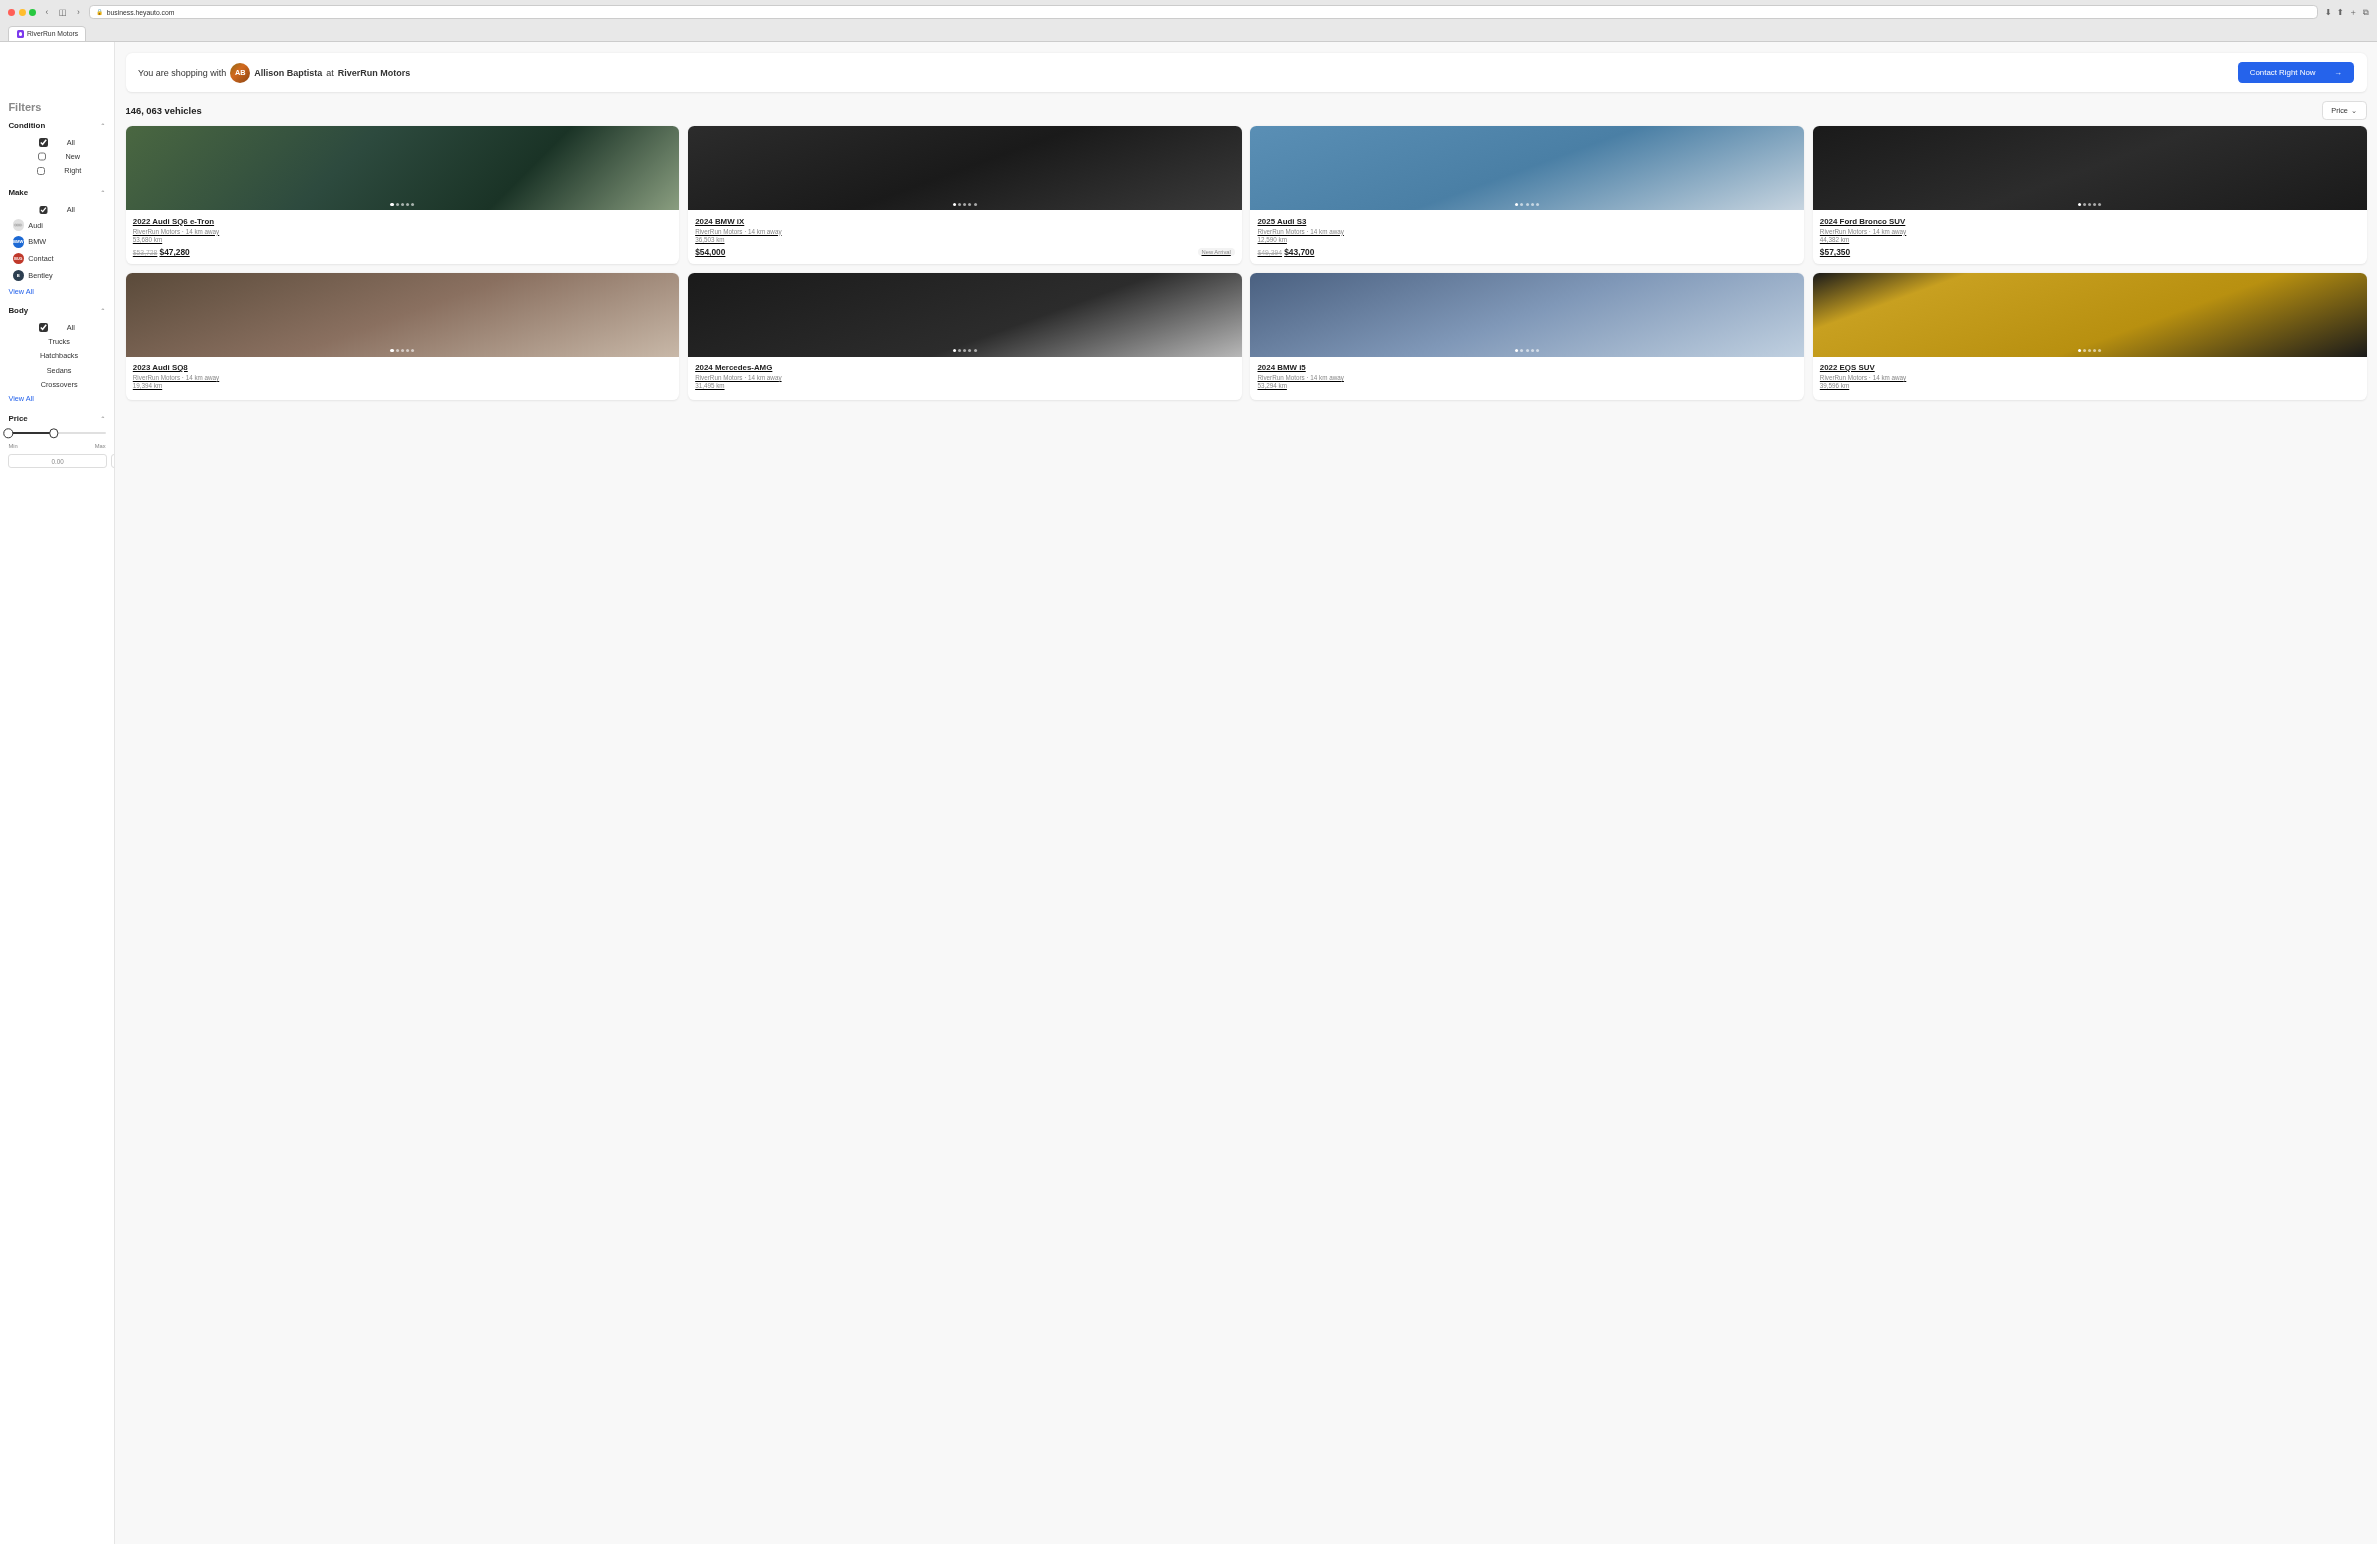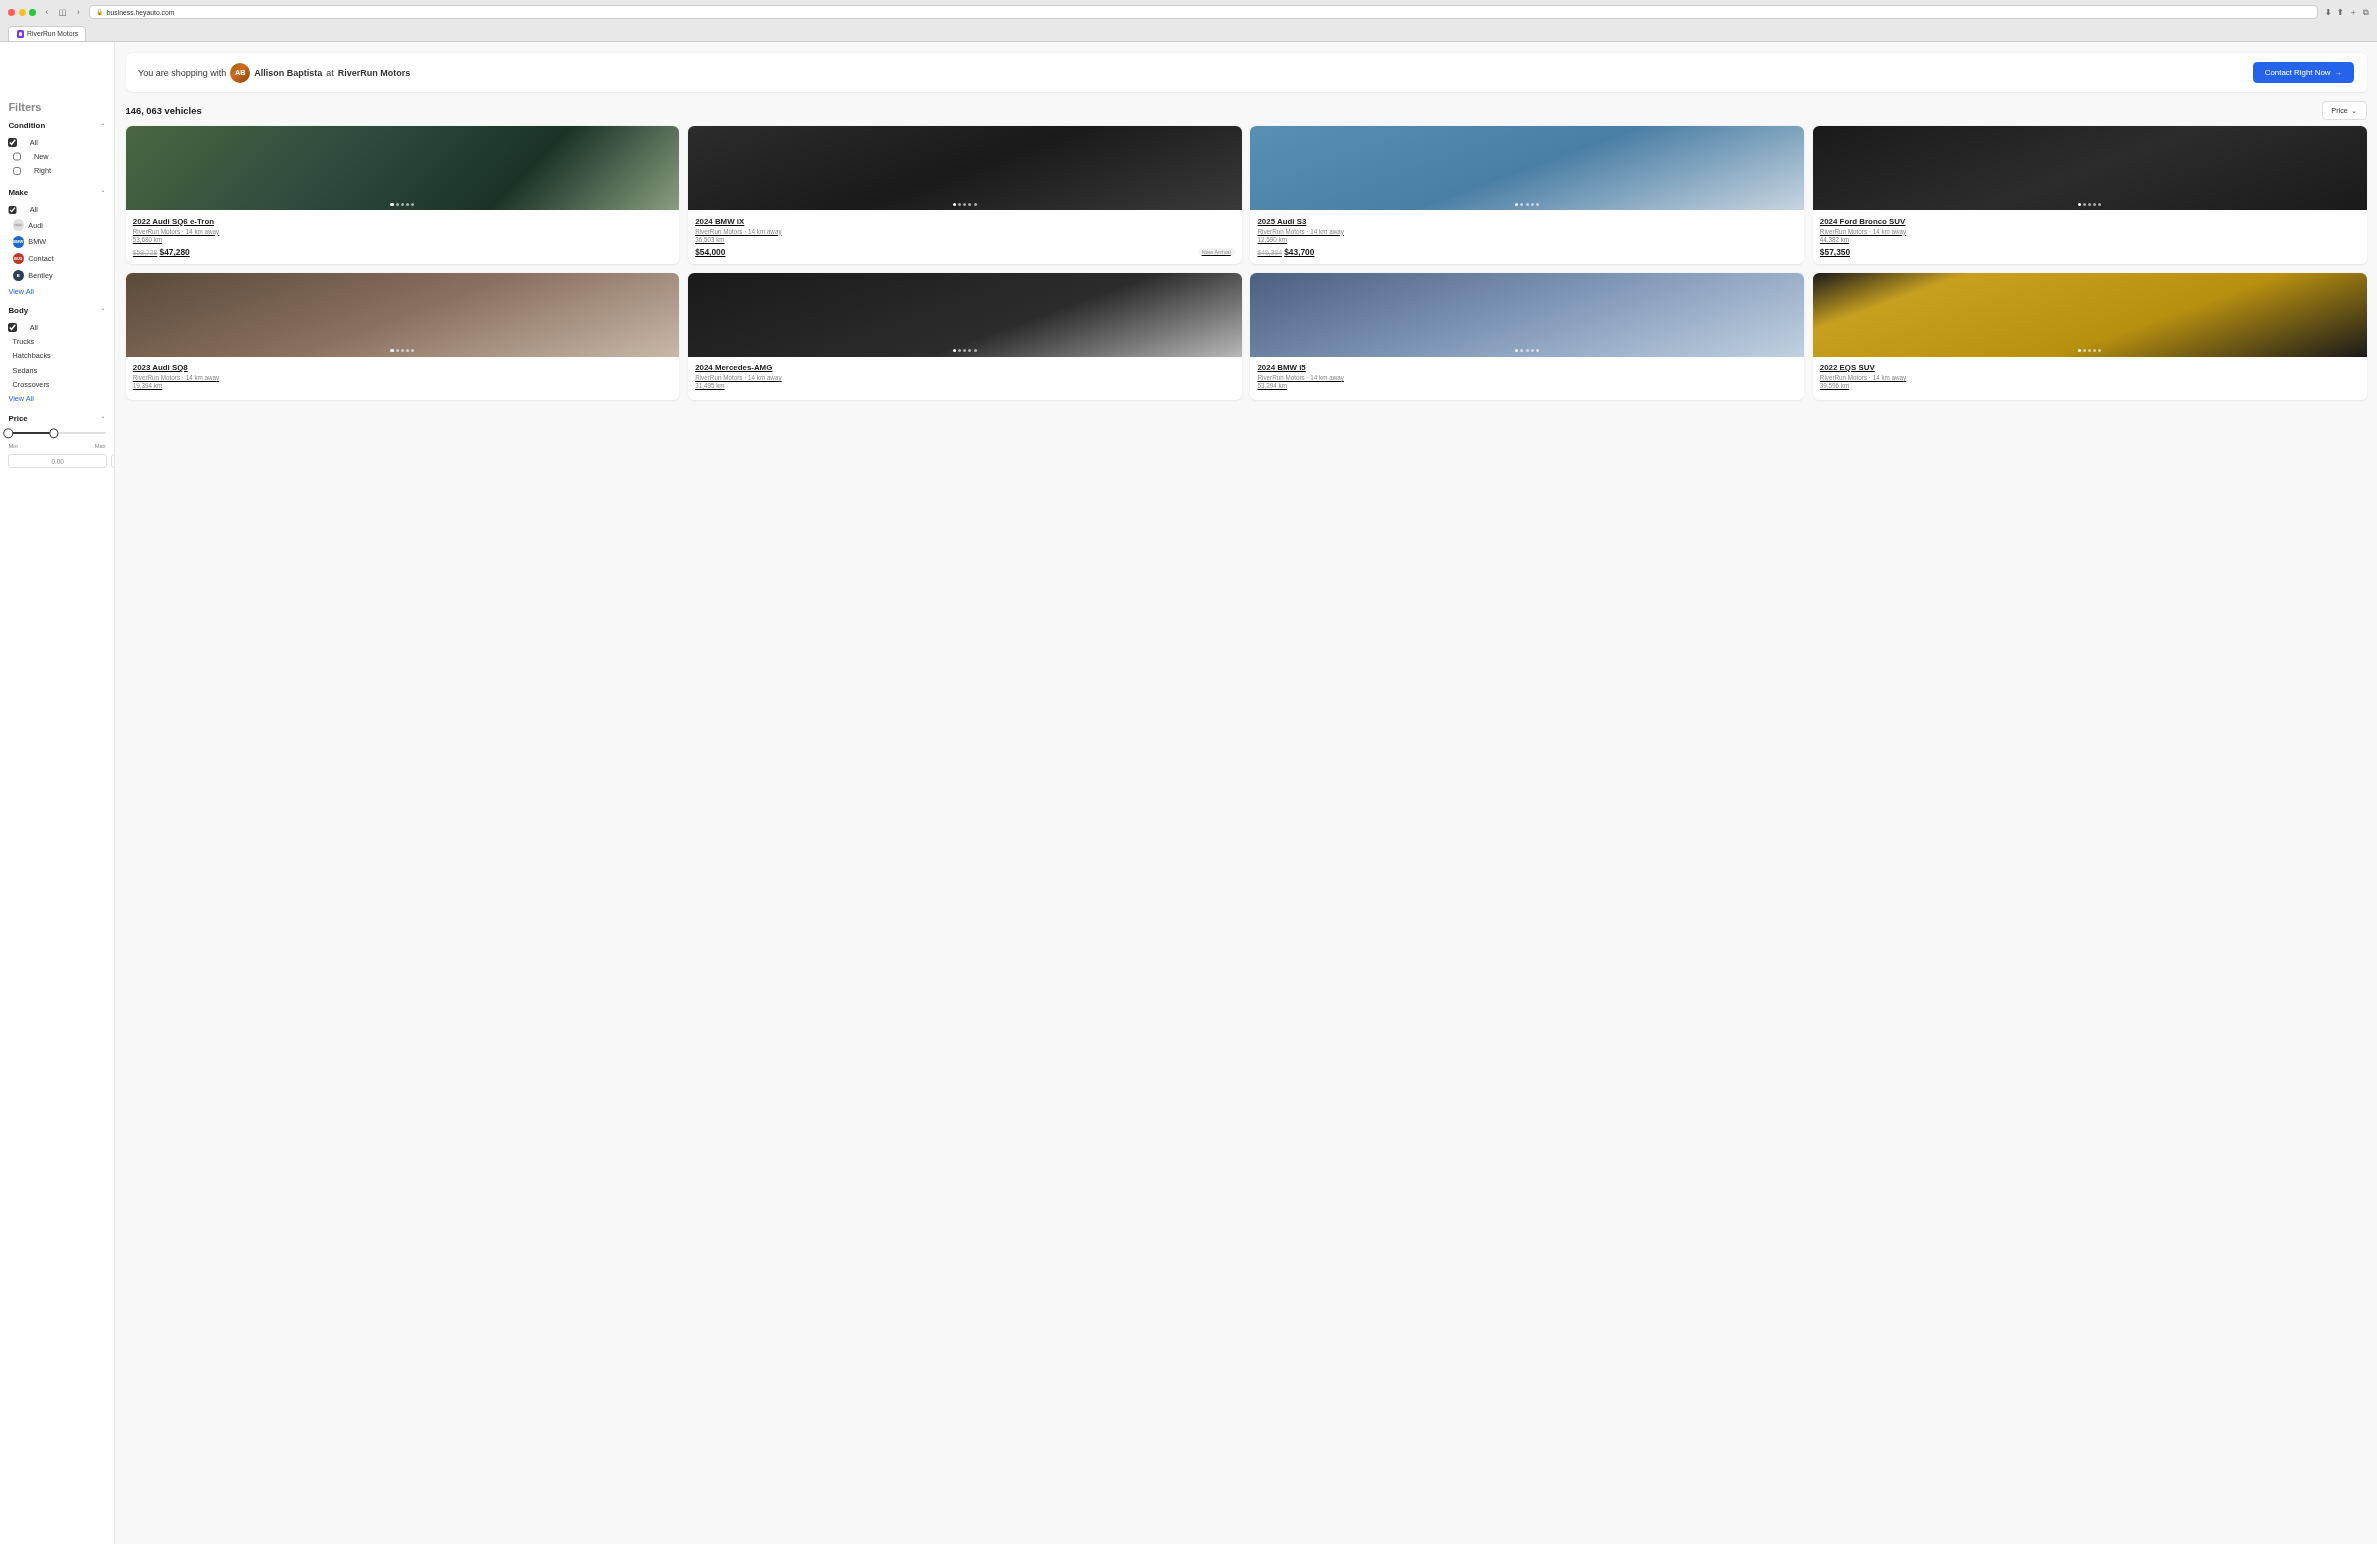--- a/index.html
+++ b/index.html
@@ -56,22 +56,22 @@
 
     .filter-section { margin-bottom: 10.5px; }
     .filter-header {
       display: flex; justify-content: space-between; align-items: center;
       margin-bottom: 5.2px; cursor: pointer;
     }
     .filter-header-title { font-size: 7.9px; font-weight: 600; color: #222; }
     .chevron { font-size: 6.3px; color: #888; }
 
     .filter-option {
-      display: flex; align-items: center; gap: 13px;
-      padding: 2.6px 0; cursor: pointer; font-size: 7.3px; color: #333;
+      display: flex; align-items: center; gap: 19px;
+      padding: 2.6px 0; cursor: pointer; font-size: 7.3px; color: #333; justify-content: center;
     }
     .filter-option input[type="checkbox"] {
       width: 8.4px; height: 8.4px; cursor: pointer; accent-color: #333;
     }
     .filter-option.indented { padding-left: 4.2px; }
 
     .brand-option {
       display: flex; align-items: center; gap: 4.2px;
       padding: 2.6px 4.2px; font-size: 7.3px; color: #333; cursor: pointer;
     }
@@ -126,21 +126,21 @@
       width: 20px; height: 20px; border-radius: 50%; overflow: hidden;
       background: #c0a080; flex-shrink: 0;
     }
     .avatar-img {
       width: 100%; height: 100%; background: linear-gradient(135deg, #8B6914 0%, #D2691E 40%, #8B4513 100%);
       display: flex; align-items: center; justify-content: center; color: white; font-size: 7.3px; font-weight: bold;
     }
     .contact-btn {
       background: #2563eb; color: white; border: none; border-radius: 4.2px;
       padding: 5.8px 11.5px; font-size: 7.9px; font-weight: 500; cursor: pointer;
-      display: flex; align-items: center; gap: 4px; white-space: nowrap;
+      display: flex; align-items: center; gap: 19px; white-space: nowrap;
     }
 
     
     .listings-header {
       display: flex; align-items: center; justify-content: space-between;
       padding: 0 10.5px 6.3px; margin-top: 2.1px;
     }
     .vehicle-count { font-size: 9.4px; font-weight: 600; color: #222; }
     .sort-btn {
       display: flex; align-items: center; gap: 3.1px; background: white;

